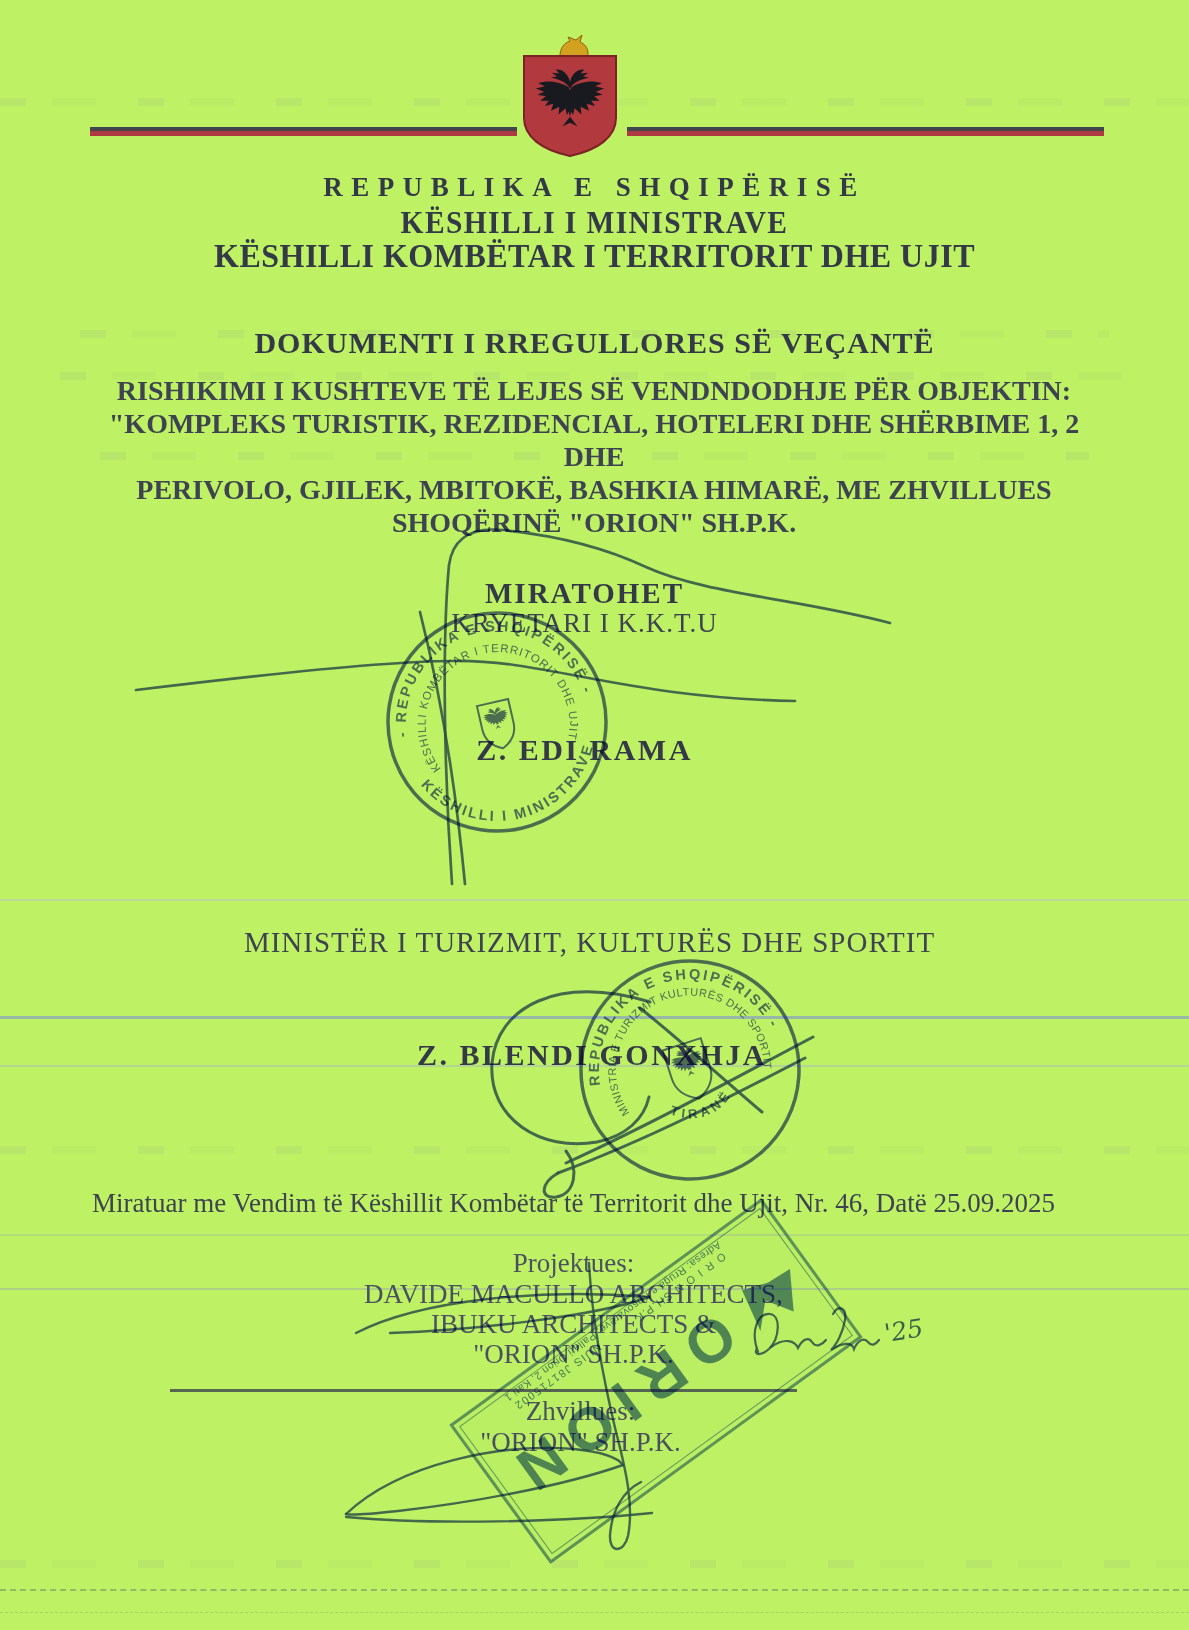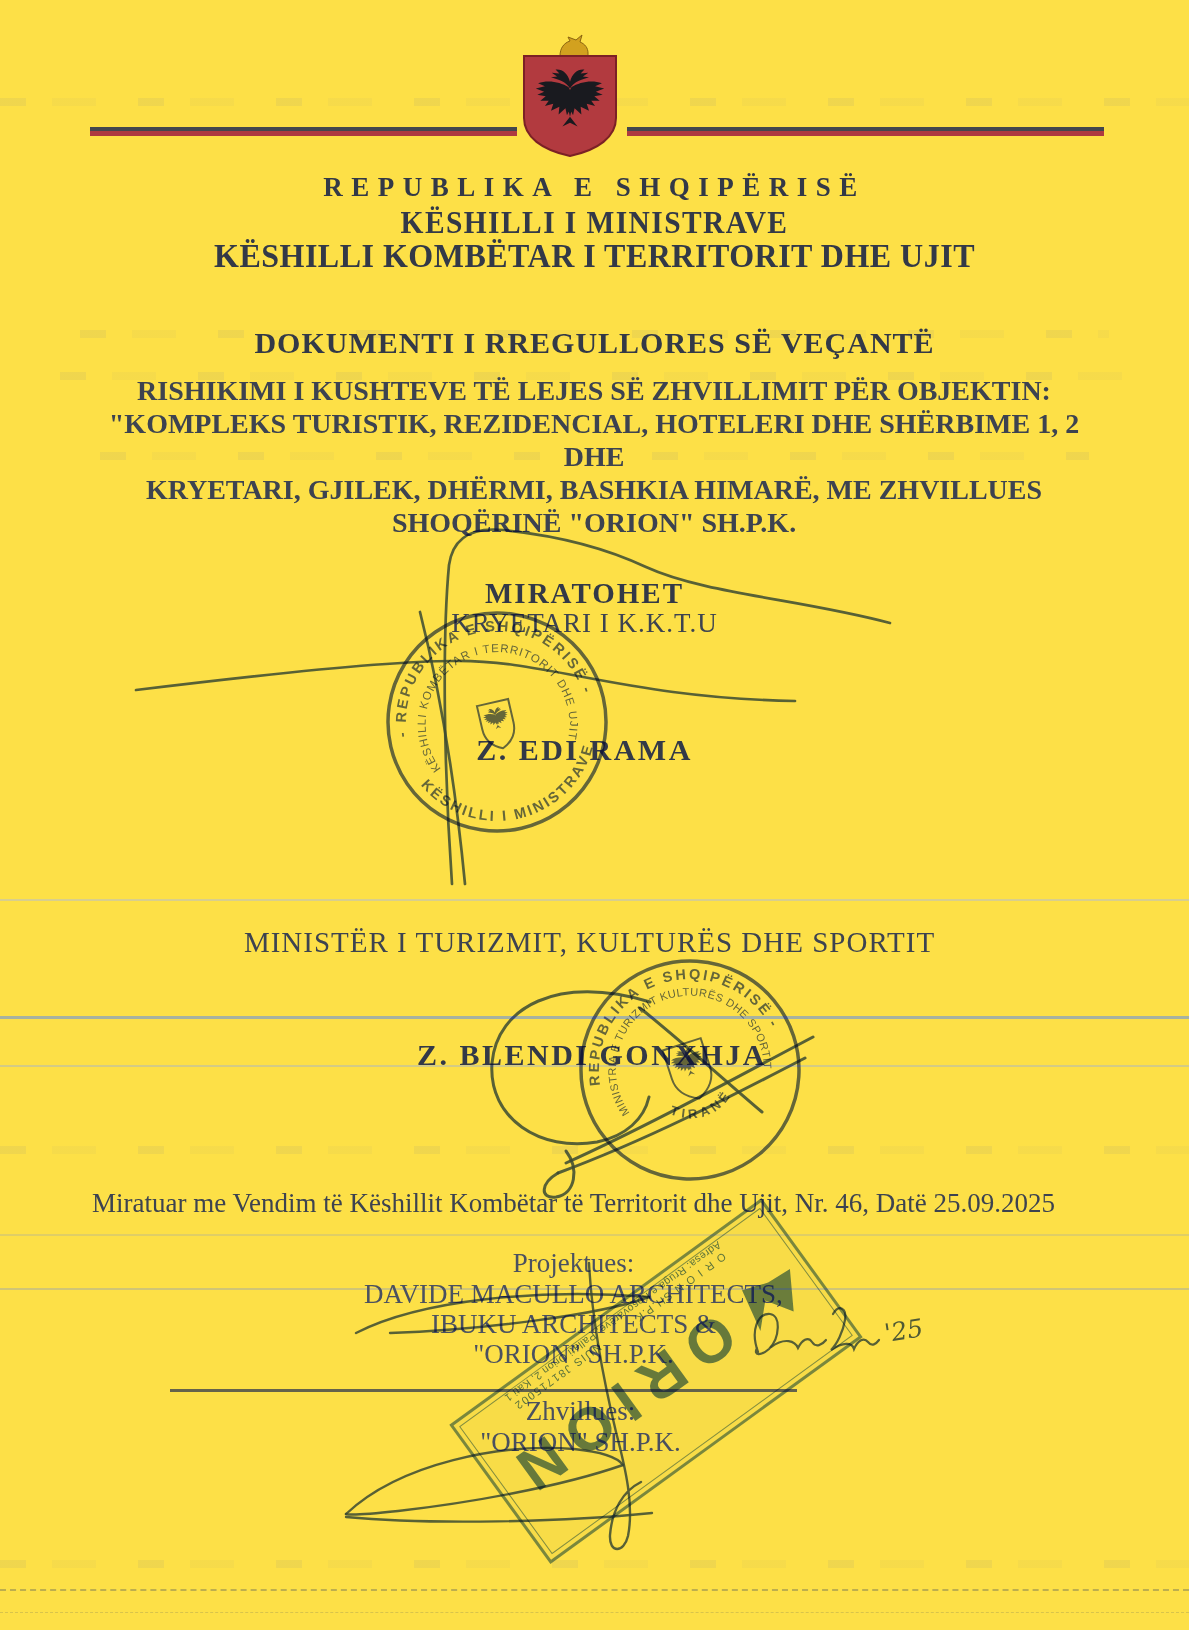--- a/index.html
+++ b/index.html
@@ -1,18 +1,18 @@
 <!DOCTYPE html>
 <html style="--ink: #333947; --ink-soft: #3d4350; --ink-light: #4b5160; --band-dark: #43474d; --band-red: #ad3a40; --crest-red: #b23a3f; --stamp-blue: #4455bb; --pen-blue: #3c55b2; --orion-blue: #4a74c9;"><head>
 <meta charset="utf-8">
 <style>
   html,body{margin:0;padding:0;background:#fcfcfb;}
   body{width:1189px;height:1630px;overflow:hidden;position:relative;
        font-family:"Liberation Serif",serif;}
-  .page{position:absolute;inset:0;background:#fde047;}
+  .page{position:absolute;inset:0;background:#bef264;}
   .abs{position:absolute;}
   .ctr{left:0;right:0;text-align:center;}
   
   .rule2 .d{height:4px;background:var(--band-dark);}
   .rule2 .r{height:5px;background:var(--band-red);}
   
   .republic{font-size:27px;font-weight:bold;letter-spacing:8.5px;color:var(--ink);}
   .council{font-size:31px;font-weight:bold;letter-spacing:1.5px;color:var(--ink);transform:scaleX(.95);transform-origin:center;}
   .territory{font-size:33px;font-weight:bold;letter-spacing:0.5px;color:var(--ink);transform:scaleX(.97);transform-origin:center;}
   .doc-title{font-size:30px;font-weight:bold;letter-spacing:1px;color:var(--ink);text-align:center;}
@@ -85,23 +85,23 @@
     <use href="#eagle-shape" transform="translate(24,28) scale(0.76)" fill="#191a1f"></use>
   </svg>
 
   <div class="abs ctr republic" style="top:172px">REPUBLIKA E SHQIPËRISË</div>
   <div class="abs ctr council" style="top:205px">KËSHILLI I MINISTRAVE</div>
   <div class="abs ctr territory" style="top:238px">KËSHILLI KOMBËTAR I TERRITORIT DHE UJIT</div>
 
   <div class="abs ctr doc-title" style="top:326px">DOKUMENTI I RREGULLORES SË VEÇANTË</div>
 
   <div class="abs subject" style="left:94px;width:1000px;top:374px;text-align:center">
-    <div>RISHIKIMI I KUSHTEVE TË LEJES SË ZHVILLIMIT PËR OBJEKTIN:</div>
+    <div>RISHIKIMI I KUSHTEVE TË LEJES SË VENDNDODHJE PËR OBJEKTIN:</div>
     <div>"KOMPLEKS TURISTIK, REZIDENCIAL, HOTELERI DHE SHËRBIME 1, 2 DHE</div>
-    <div>KRYETARI, GJILEK, DHËRMI, BASHKIA HIMARË, ME ZHVILLUES</div>
+    <div>PERIVOLO, GJILEK, MBITOKË, BASHKIA HIMARË, ME ZHVILLUES</div>
     <div>SHOQËRINË "ORION" SH.P.K.</div>
   </div>
 
   <div class="abs ctr h-approve" style="top:577px;margin-left:-20px">MIRATOHET</div>
   <div class="abs ctr role" style="top:608px;margin-left:-20px">KRYETARI I K.K.T.U</div>
   <div class="abs ctr signatory" style="top:733px;margin-left:-20px">Z. EDI RAMA</div>
 
   <div class="fold" style="top:899px;height:1.5px;background:#b9c0c9;opacity:.55"></div>
   <div class="fold" style="top:1016px;height:3px;background:#8aa3bd;opacity:.75"></div>
   <div class="fold" style="top:1065px;height:2px;background:#a9b6c4;opacity:.5"></div>

